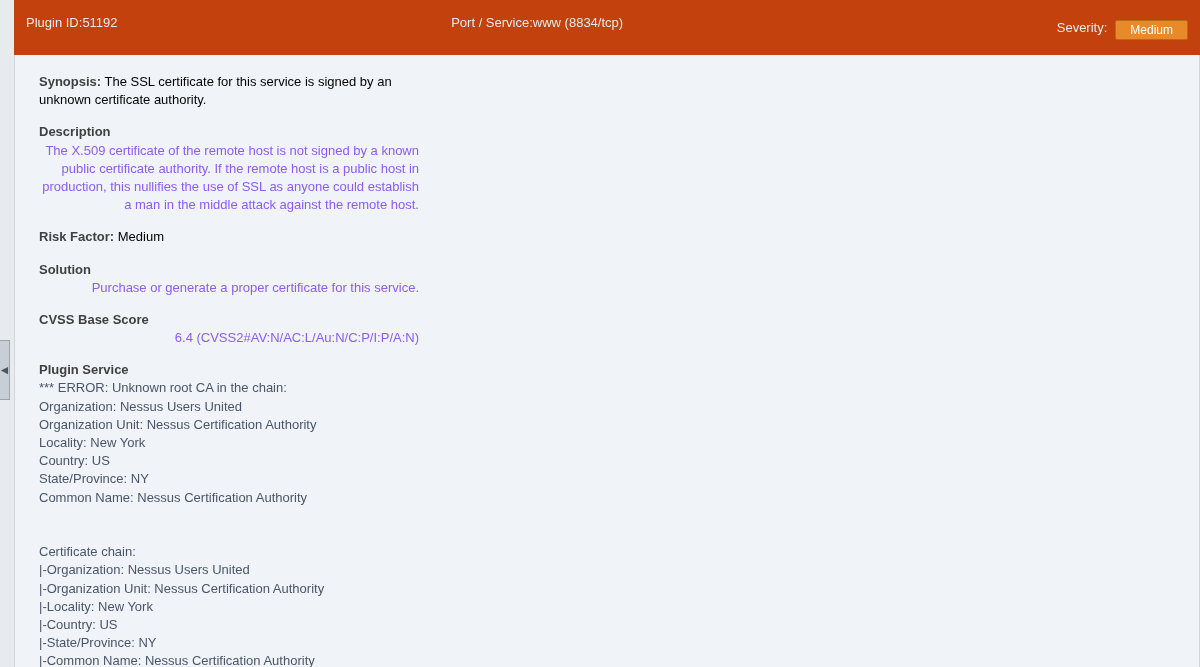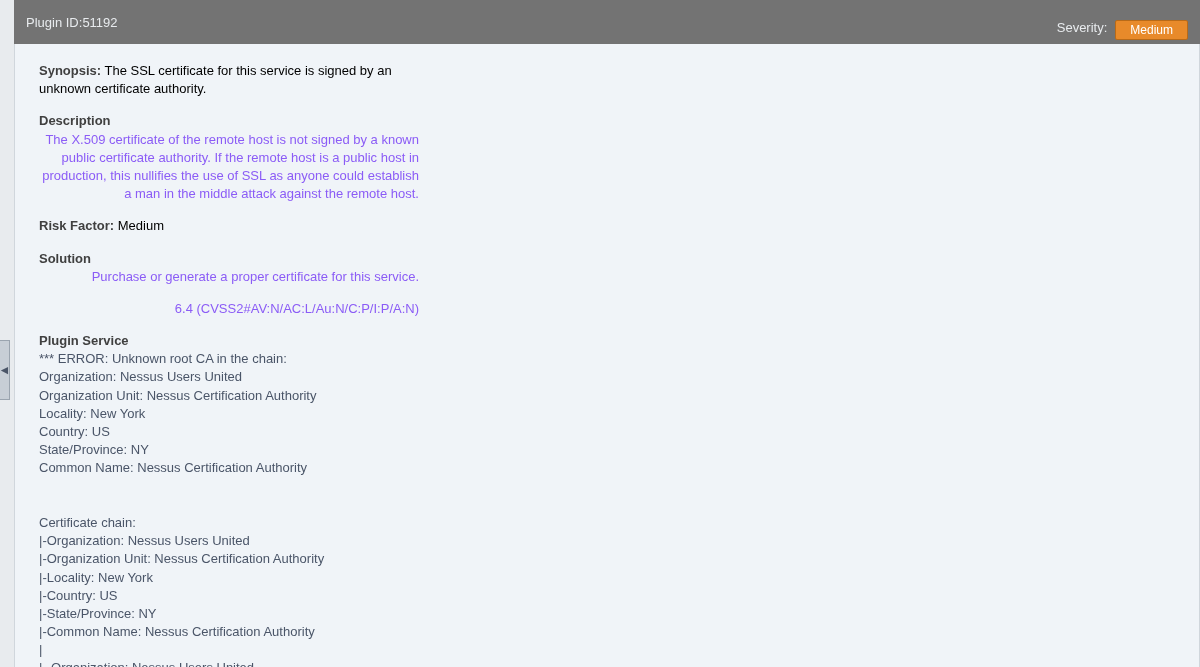--- a/index.html
+++ b/index.html
@@ -7,23 +7,23 @@
       font-family: Arial, Helvetica, sans-serif;
       font-size: 13px;
       background: #e8ebee;
       color: #333;
     }
     .wrapper {
       margin-left: 14px;
       background: #fff;
     }
     .header {
-      background: #737373;
+      background: #c2410c;
       color: #e8ebee;
-      padding: 5px 12px 4px 12px;
+      padding: 5px 12px 15px 12px;
     }
     .header-row {
       display: flex;
       align-items: center;
       padding: 2px 0;
       font-size: 13px;
     }
     .header-row .label {
       font-weight: bold;
       color: #d8dee6;
@@ -118,20 +118,24 @@
 </div>
 
 <div class="wrapper">
 
   <div class="header">
     <div class="header-top">
       <div class="header-top-left">
         <span class="label">Plugin ID:</span>
         <span class="value">51192</span>
       </div>
+      <div class="header-top-mid">
+        <span class="label">Port / Service:</span>
+        <span class="value">www (8834/tcp)</span>
+      </div>
       <div class="header-top-right">
         <span class="label">Severity:</span>
         <span class="severity-badge">Medium</span>
       </div>
     </div>
   </div>
 
   <div class="content">
 
     <div class="section">
@@ -148,20 +152,21 @@
       <span class="section-label">Risk Factor:</span>
       <span class="inline-value">Medium</span>
     </div>
 
     <div class="section">
       <div class="section-label">Solution</div>
       <div class="block-value">Purchase or generate a proper certificate for this service.</div>
     </div>
 
     <div class="section">
+      <div class="section-label">CVSS Base Score</div>
       <div class="block-value"> 6.4 (CVSS2#AV:N/AC:L/Au:N/C:P/I:P/A:N)</div>
     </div>
 
     <div class="section" style="max-width:none;">
       <div class="section-label">Plugin Service</div>
       <div class="output">*** ERROR: Unknown root CA in the chain:
 Organization: Nessus Users United
 Organization Unit: Nessus Certification Authority
 Locality: New York
 Country: US

